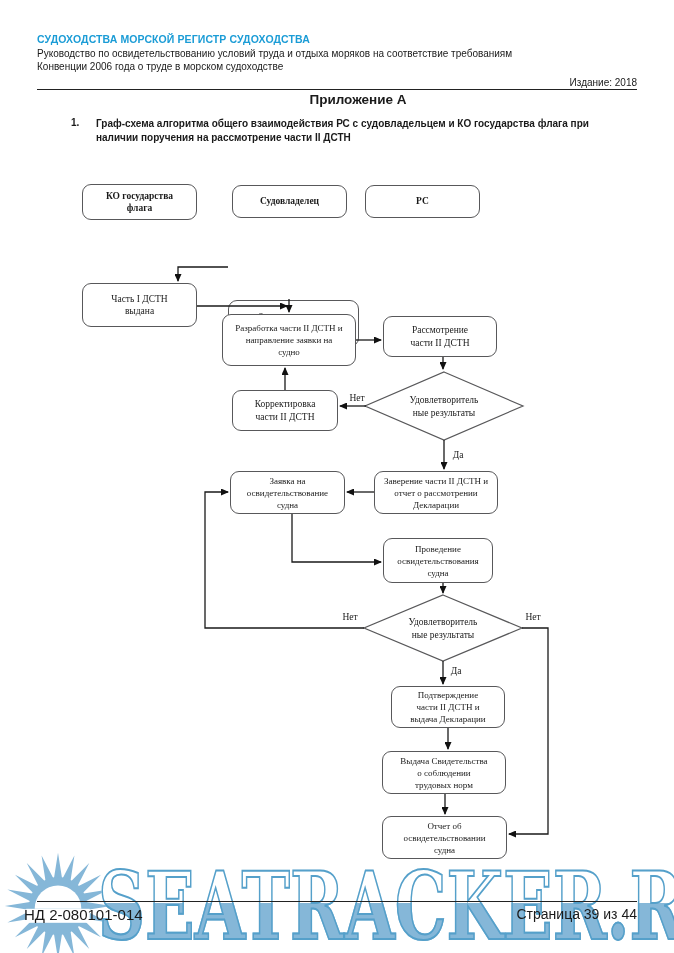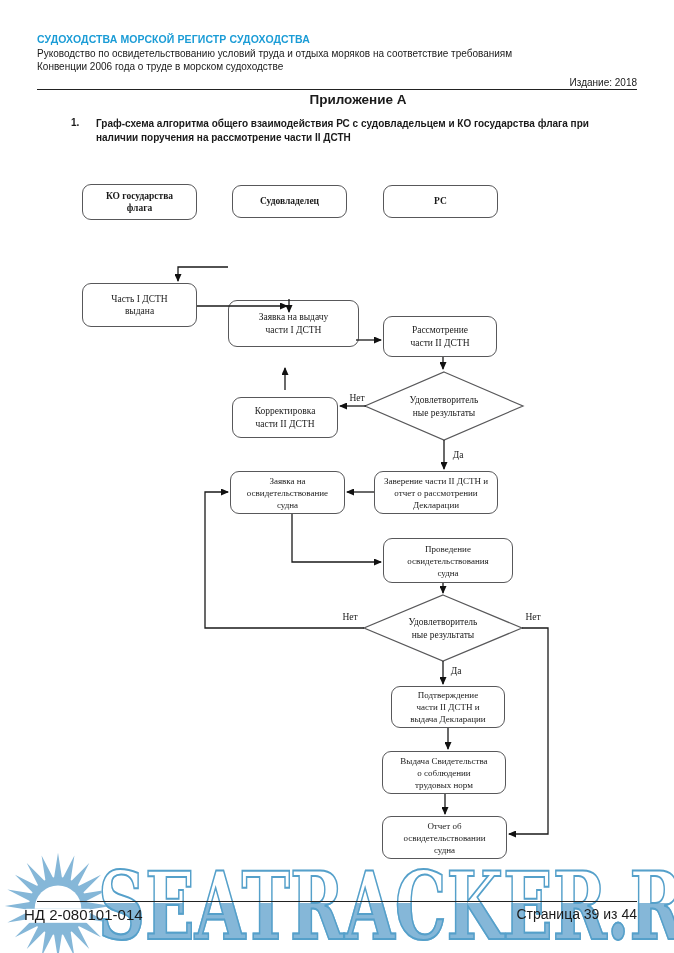--- a/index.html
+++ b/index.html
@@ -52,36 +52,39 @@
   <div class="hdr-edition">Издание: 2018</div>
   <div class="hdr-rule"></div>
   <div class="doc-title">Приложение А</div>
   <div class="item-number">1.</div>
   <div class="item-text">Граф-схема алгоритма общего взаимодействия РС с судовладельцем и КО государства флага при наличии поручения на рассмотрение части II ДСТН</div>
 
   <div class="flow-layer" id="flow-nodes">
       <div class="node lane" style="left: 82px; top: 184px; width: 115px; height: 36px;">КО государства
 флага</div>
       <div class="node lane" style="left: 232px; top: 185px; width: 115px; height: 33px;">Судовладелец</div>
-      <div class="node lane" style="left: 383px; top: 185px; width: 115px; height: 33px;">РС</div>
+      <div class="node lane" style="left: 365px; top: 185px; width: 115px; height: 33px;">РС</div>
       <div class="node" style="left: 228px; top: 252px; width: 131px; height: 47px; margin-top: 48px;">Заявка на выдачу
 части I ДСТН</div>
       <div class="node" style="left: 82px; top: 283px; width: 115px; height: 44px;">Часть I ДСТН
 выдана</div>
+      <div class="node small" style="left: 222px; top: 314px; width: 134px; height: 52px;">Разработка части II ДСТН и
+направление заявки на
+судно</div>
       <div class="node" style="left: 383px; top: 316px; width: 114px; height: 41px;">Рассмотрение
 части II ДСТН</div>
-      <div class="node" style="left: 232px; top: 390px; width: 106px; height: 41px; margin-top: 7px;">Корректировка
+      <div class="node" style="left: 232px; top: 390px; width: 106px; height: 41px;">Корректировка
 части II ДСТН</div>
       <div class="node small" style="left: 374px; top: 471px; width: 124px; height: 43px;">Заверение части II ДСТН и
 отчет о рассмотрении
 Декларации</div>
       <div class="node small" style="left: 230px; top: 471px; width: 115px; height: 43px;">Заявка на
 освидетельствование
 судна</div>
-      <div class="node small" style="left: 383px; top: 538px; width: 130px; height: 45px;">Проведение
+      <div class="node small" style="left: 383px; top: 538px; width: 110px; height: 45px;">Проведение
 освидетельствования
 судна</div>
       <div class="node small" style="left: 391px; top: 686px; width: 114px; height: 42px;">Подтверждение
 части II ДСТН и
 выдача Декларации</div>
       <div class="node small" style="left: 382px; top: 751px; width: 124px; height: 43px;">Выдача Свидетельства
 о соблюдении
 трудовых норм</div>
       <div class="node small" style="left: 382px; top: 816px; width: 125px; height: 43px;">Отчет об
 освидетельствовании

